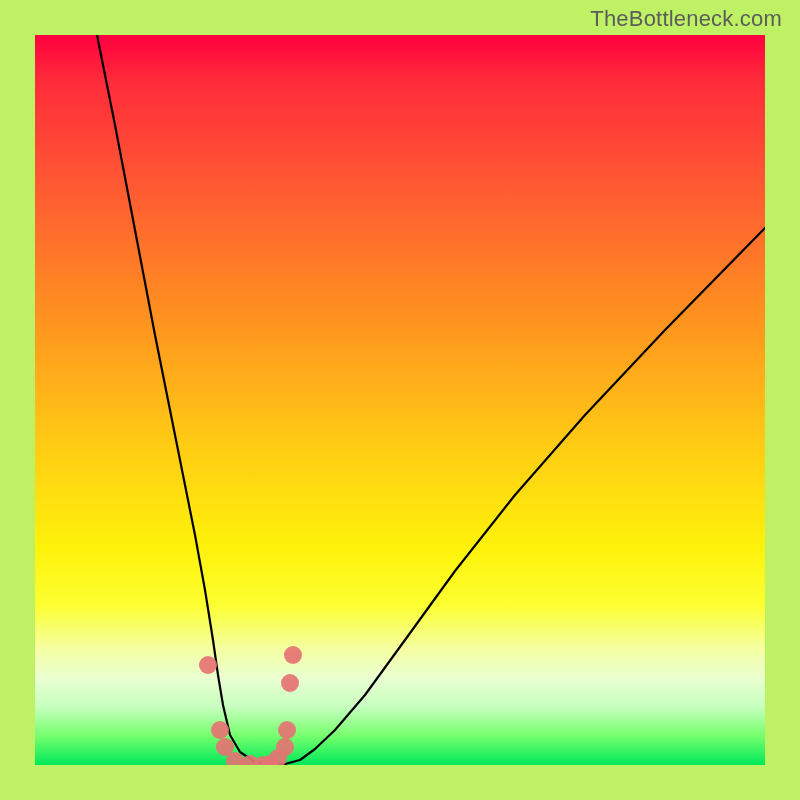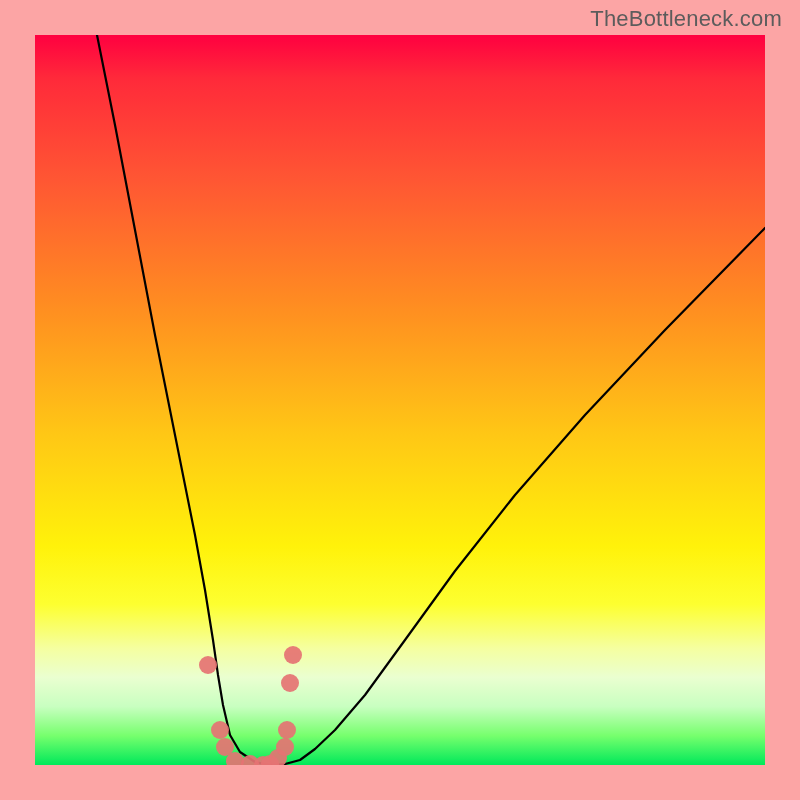--- a/index.html
+++ b/index.html
@@ -8,21 +8,21 @@
     width: 800px;
     height: 800px;
     overflow: hidden;
     background: #000;
     font-family: Arial, Helvetica, sans-serif;
   }
   .frame {
     position: absolute;
     left: 0; top: 0;
     width: 800px; height: 800px;
-    background: #fca5a5;
+    background: #bef264;
   }
   .plot {
     position: absolute;
     left: 35px;
     top: 35px;
     width: 730px;
     height: 730px;
     overflow: hidden;
   }
   .gradient {

